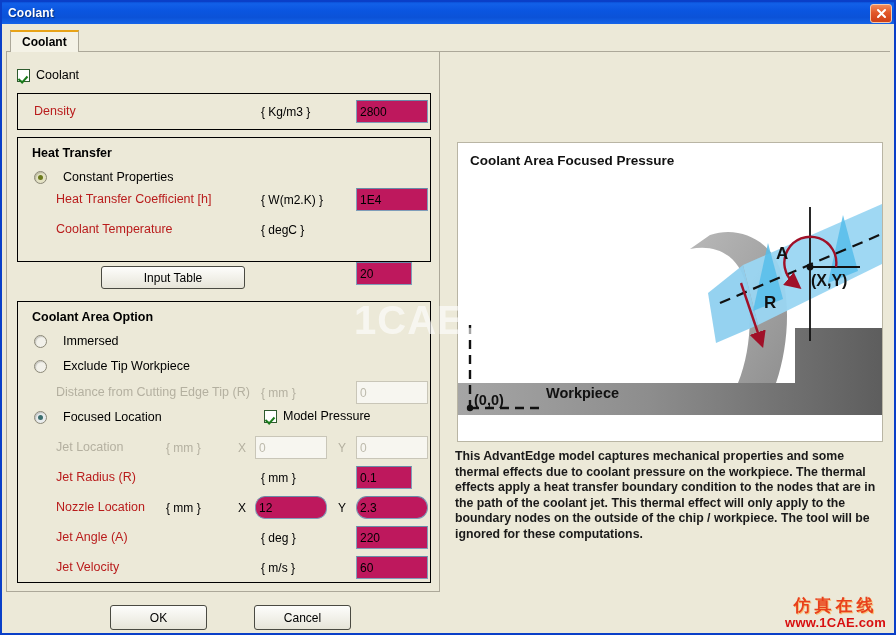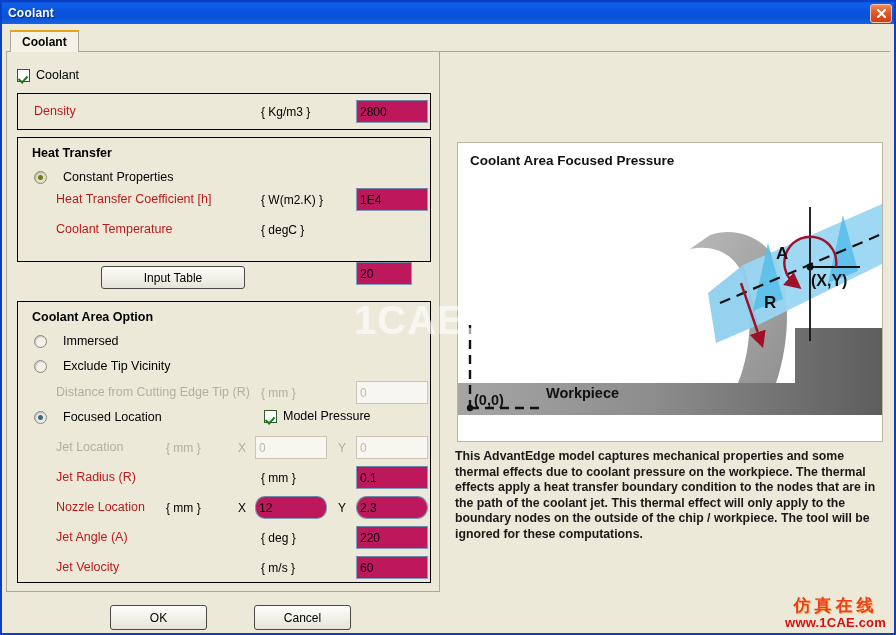--- a/index.html
+++ b/index.html
@@ -296,21 +296,21 @@
     <div class="group" style="left:10px; top:250px; width:414px; height:282px;">
       <span class="group-title" style="left:14px; top:8px;">Coolant Area Option</span>
 
       <div class="radio-row" style="left:16px; top:32px;">
         <span class="radio gray"></span>
         <span>Immersed</span>
       </div>
 
       <div class="radio-row" style="left:16px; top:57px;">
         <span class="radio gray"></span>
-        <span>Exclude Tip Vicinity</span>
+        <span>Exclude Tip Workpiece</span>
       </div>
 
       <span class="row-label dim" style="left:38px; top:83px;">Distance from Cutting Edge Tip (R)</span>
       <span class="unit dim" style="left:243px; top:84px;">{ mm }</span>
       <input class="field dim" style="left: 338px; top: 79px; width: 72px; height: 23px;" disabled="" value="0">
 
       <div class="radio-row" style="left:16px; top:108px;">
         <span class="radio on gray"></span>
         <span>Focused Location</span>
       </div>
@@ -322,21 +322,21 @@
 
       <span class="row-label dim" style="left:38px; top:138px;">Jet Location</span>
       <span class="unit dim" style="left:148px; top:139px;">{ mm }</span>
       <span class="unit dim" style="left:220px; top:139px;">X</span>
       <input class="field dim" style="left: 237px; top: 134px; width: 72px; height: 23px;" disabled="" value="0">
       <span class="unit dim" style="left:320px; top:139px;">Y</span>
       <input class="field dim" style="left: 338px; top: 134px; width: 72px; height: 23px;" disabled="" value="0">
 
       <span class="row-label" style="left:38px; top:168px;">Jet Radius (R)</span>
       <span class="unit" style="left:243px; top:169px;">{ mm }</span>
-      <input class="field" style="left: 338px; top: 164px; width: 72px; height: 23px;" value="0.1">
+      <input class="field" style="left: 338px; top: 164px; width: 56px; height: 23px;" value="0.1">
 
       <span class="row-label" style="left:38px; top:198px;">Nozzle Location</span>
       <span class="unit" style="left:148px; top:199px;">{ mm }</span>
       <span class="unit" style="left:220px; top:199px;">X</span>
       <input class="field" style="left: 237px; top: 194px; width: 72px; height: 23px; border-radius: 10px;" value="12">
       <span class="unit" style="left:320px; top:199px;">Y</span>
       <input class="field" style="left: 338px; top: 194px; width: 72px; height: 23px; border-radius: 11px;" value="2.3">
 
       <span class="row-label" style="left:38px; top:228px;">Jet Angle (A)</span>
       <span class="unit" style="left:243px; top:229px;">{ deg }</span>

